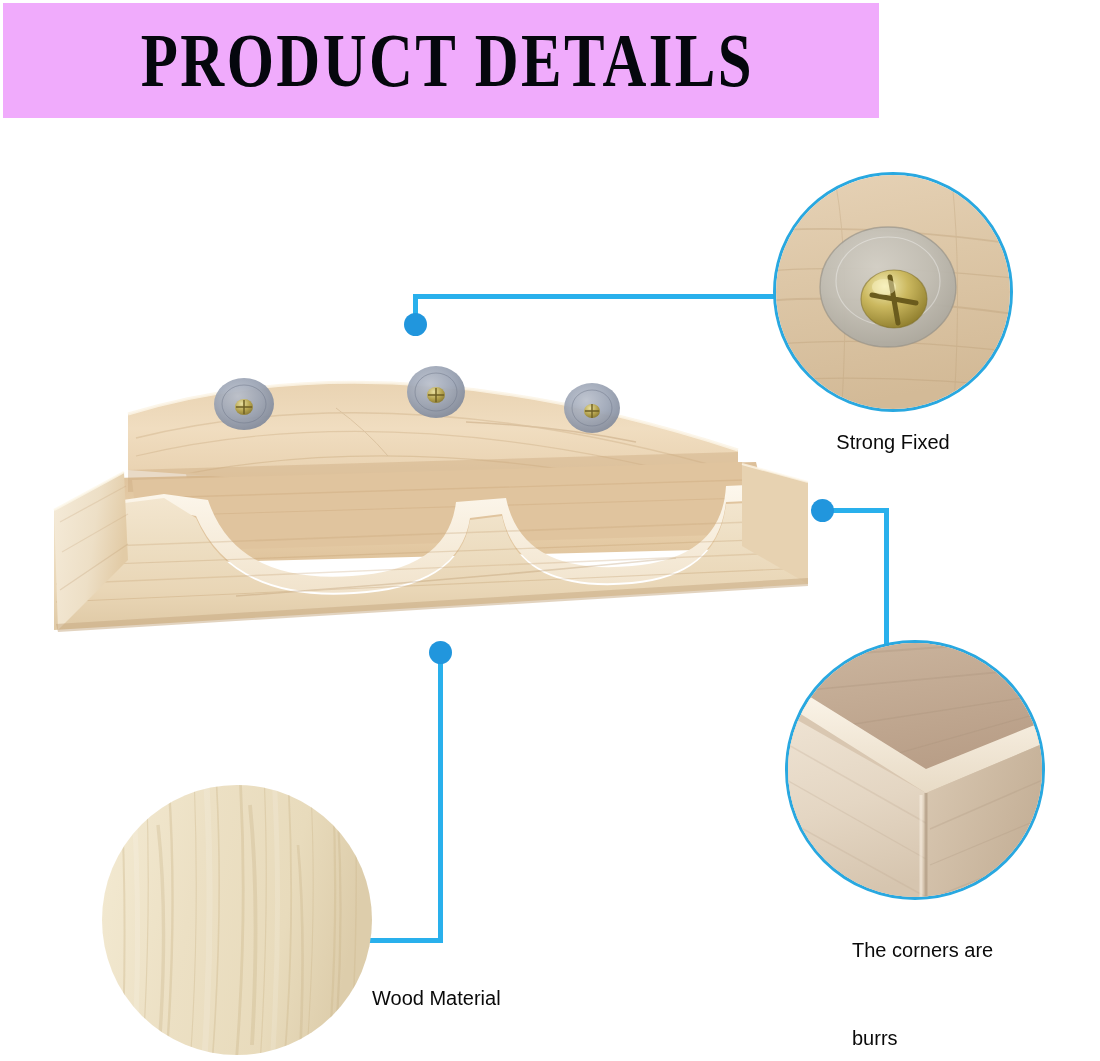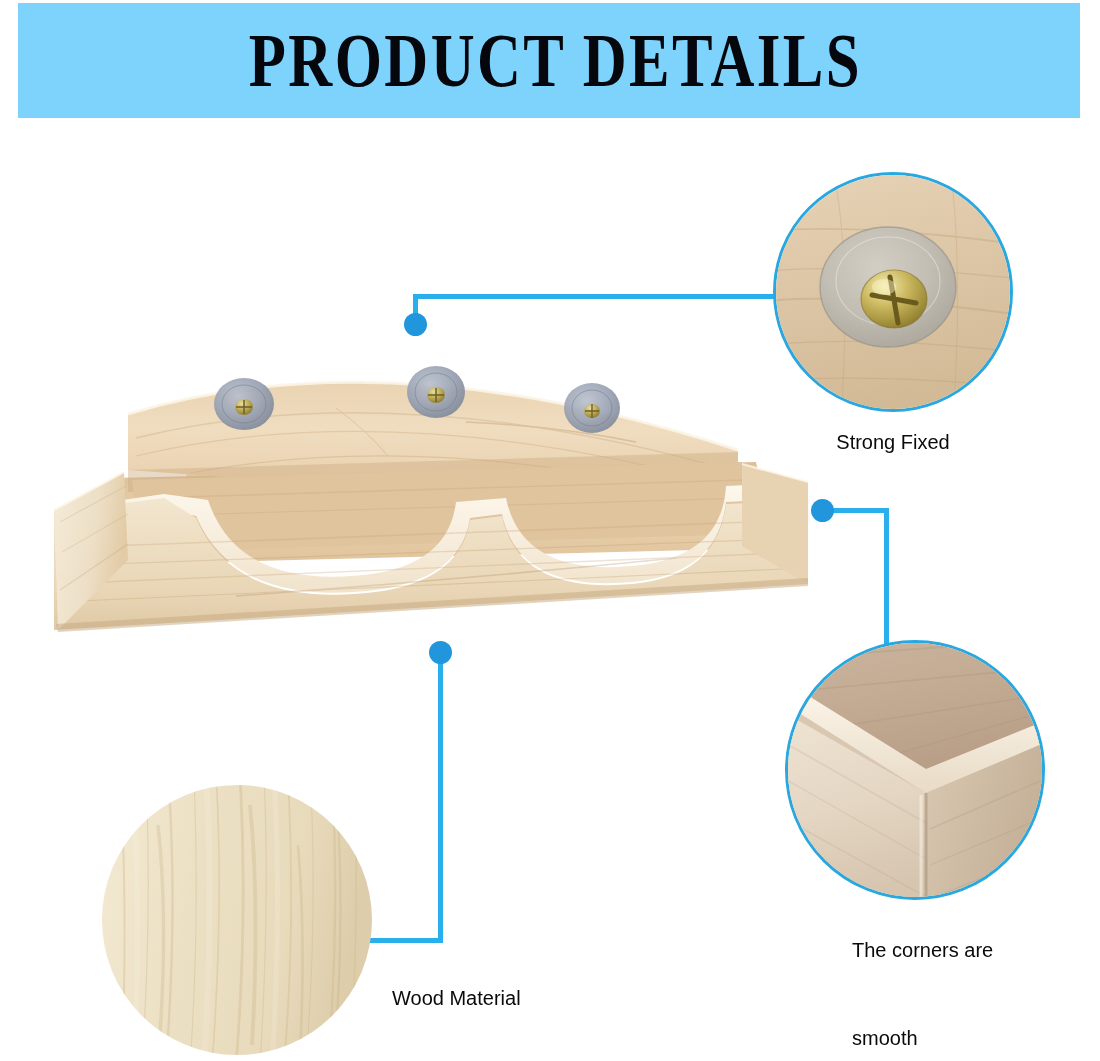--- a/index.html
+++ b/index.html
@@ -7,23 +7,23 @@
   html,body { background:#ffffff; }
   body {
     width:1100px; height:1061px;
     position:relative; overflow:hidden;
     font-family:"Liberation Serif", serif;
     background:#ffffff;
   }
 
   
   .banner {
-    position:absolute; left:18px; top:3px;
-    width:1062px; height:115px;
-    background:#7dd3fc;
+    position:absolute; left:3px; top:3px;
+    width:876px; height:115px;
+    background:#f0abfc;
   }
   .banner-title {
     position:absolute; left:0; top:0;
     width:100%; height:100%;
     display:flex; align-items:center; justify-content:center;
     color:#05070d;
     font-family:"Liberation Serif", serif;
     font-size:76px;
     font-weight:700;
     letter-spacing:3px;
@@ -47,21 +47,21 @@
     font-family:Liberation Sans, sans-serif;
     font-size:20px;
     line-height:40px;
     white-space:nowrap;
   }
   .label-strong-fixed {
     left:773px; top:422px; width:240px;
     text-align:center;
   }
   .label-wood-material {
-    left:372px; top:978px;margin-left:20px;
+    left:372px; top:978px;
   }
   .label-corners {
     left:852px; top:928px;
     white-space:normal;
     width:270px;
     line-height:44px;
   }
 
   
   .callout-circle {
@@ -348,21 +348,21 @@
       <path d="M 142,256 L 266,206" stroke-width="1.4"></path>
     </g>
 
     <path d="M 138,150 L 138,266" stroke="#b09a82" stroke-width="3" opacity="0.7"></path>
     <path d="M 133,152 L 133,266" stroke="#fbf3e6" stroke-width="3" opacity="0.55"></path>
   </svg>
 </div>
 <div class="label label-corners">
   <span>The corners are</span><br>
   <br>
-  <span>smooth</span>
+  <span>burrs</span>
 </div>
 
 <div class="conn c3-v"></div>
 <div class="conn c3-h"></div>
 <div class="conn-dot c3-dot"></div>
 
 <div class="callout-circle circle-wood">
   <svg width="270" height="270" viewBox="0 0 270 270">
     <defs>
       <linearGradient id="woodBase" x1="0" y1="0" x2="1" y2="0.2">

